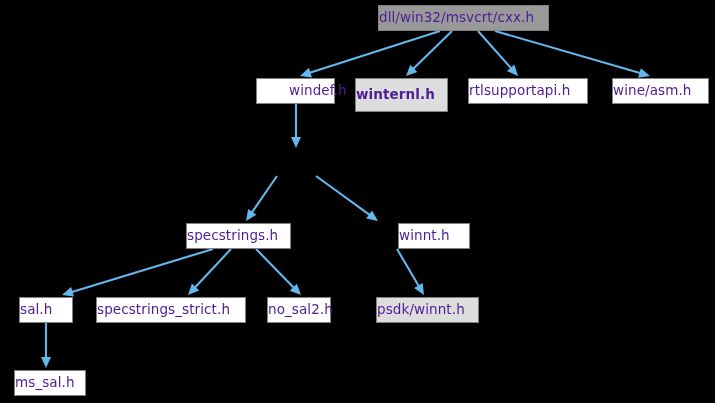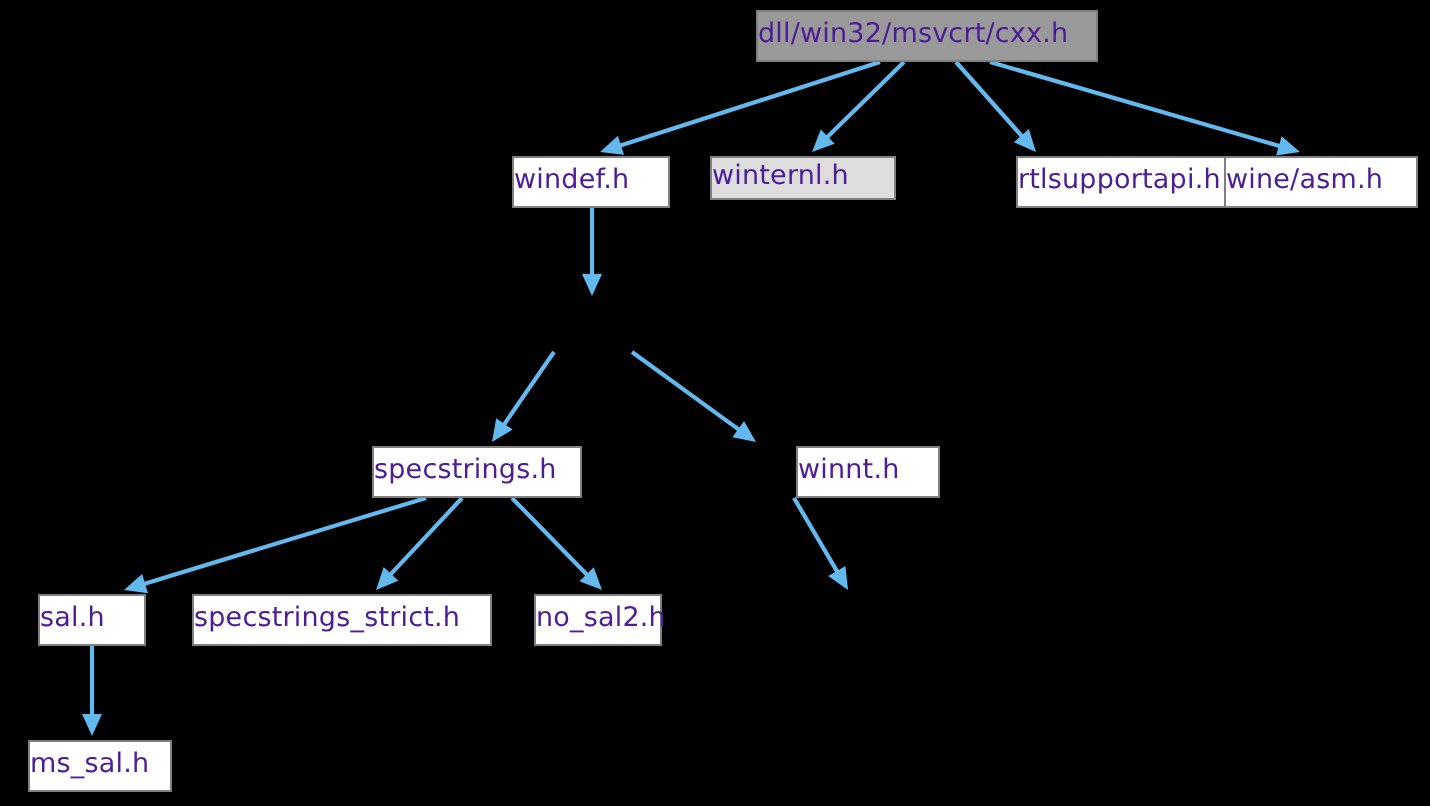--- a/index.html
+++ b/index.html
@@ -99,43 +99,46 @@
         <polygon points="424,295 414.11971482449087,288.04442922179527 422.74387266269616,282.98242353415304" fill="#63b8ee"></polygon>
       </g>
       <g>
         <line x1="46" y1="323" x2="46" y2="358.5" stroke="#63b8ee" stroke-width="2.1"></line>
         <polygon points="46,368 41,357 51,357" fill="#63b8ee"></polygon>
       </g>
     </svg>
 <div class="node fill-gray" style="left: 378px; top: 5px; width: 171px; height: 26px;">
       <span>dll/win32/msvcrt/cxx.h</span>
     </div>
-    <div class="node fill-white" style="left: 256px; top: 78px; width: 79px; height: 26px;">
+    <div class="node fill-white" style="left: 256px; top: 78px; width: 79px; height: 26px; padding-left: 32px;">
       <span>windef.h</span>
     </div>
-    <div class="node fill-lightgray" style="left: 355px; top: 78px; width: 93px; height: 22px;">
+    <div class="node fill-lightgray" style="left: 355px; top: 78px; width: 93px; height: 34px; font-weight: bold;">
       <span>winternl.h</span>
     </div>
-    <div class="node fill-white" style="left: 468px; top: 78px; width: 120px; height: 26px; margin-left: 40px;">
+    <div class="node fill-white" style="left: 468px; top: 78px; width: 120px; height: 26px;">
       <span>rtlsupportapi.h</span>
     </div>
     <div class="node fill-white" style="left: 612px; top: 78px; width: 97px; height: 26px;">
       <span>wine/asm.h</span>
     </div>
     <div class="node fill-white" style="left: 186px; top: 223px; width: 105px; height: 26px;">
       <span>specstrings.h</span>
     </div>
     <div class="node fill-white" style="left: 355px; top: 223px; width: 72px; height: 26px; margin-left: 43px;">
       <span>winnt.h</span>
     </div>
     <div class="node fill-white" style="left: 96px; top: 297px; width: 150px; height: 26px;">
       <span>specstrings_strict.h</span>
     </div>
     <div class="node fill-white" style="left: 19px; top: 297px; width: 54px; height: 26px;">
       <span>sal.h</span>
     </div>
     <div class="node fill-white" style="left: 267px; top: 297px; width: 64px; height: 26px;">
       <span>no_sal2.h</span>
     </div>
+    <div class="node fill-lightgray" style="left: 376px; top: 297px; width: 103px; height: 26px;">
+      <span>psdk/winnt.h</span>
+    </div>
     <div class="node fill-white" style="left: 14px; top: 370px; width: 72px; height: 26px;">
       <span>ms_sal.h</span>
     </div>
   </div>
 
 </body></html>

